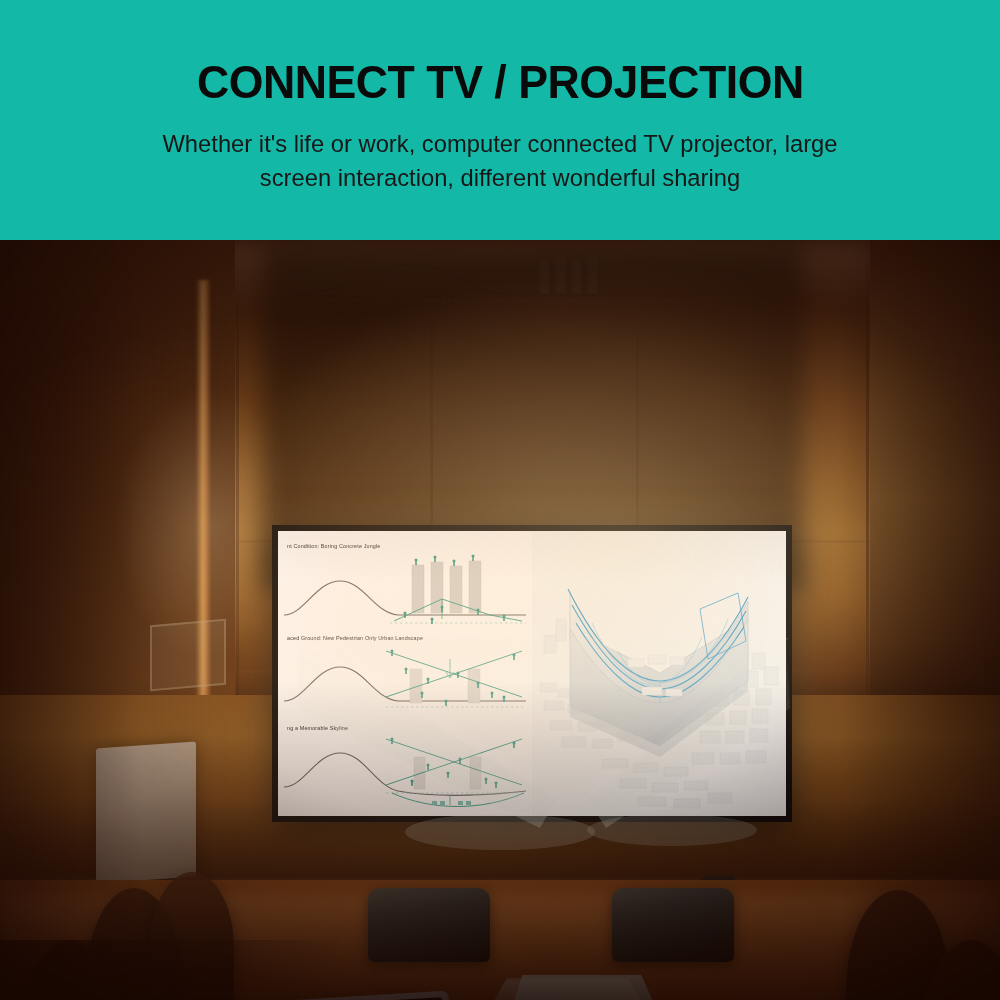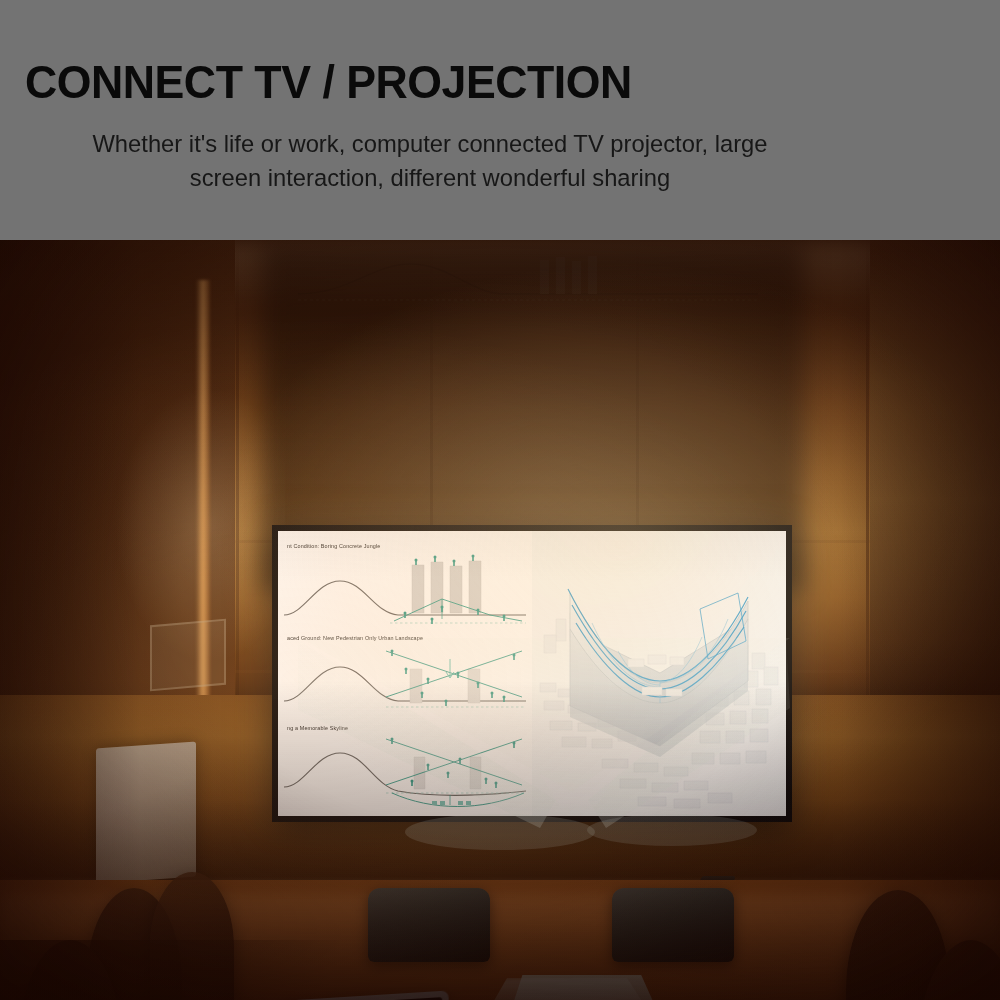--- a/index.html
+++ b/index.html
@@ -2,22 +2,22 @@
 <html><head>
 <meta charset="utf-8">
 <style>
   html,body{margin:0;padding:0;background:#fff;}
   body{width:1000px;height:1000px;overflow:hidden;
        font-family:"Liberation Sans","DejaVu Sans",sans-serif;}
 
   #page{position:relative;width:1000px;height:1000px;background:#ffffff;overflow:hidden;}
 
   
-  #header{position:absolute;left:0;top:0;width:1000px;height:240px;background:#737373;
-          display:flex;flex-direction:column;justify-content:flex-start;}
+  #header{position:absolute;left:0;top:0;width:1000px;height:240px;background:#14b8a6;
+          display:flex;flex-direction:column;align-items:center;justify-content:flex-start;}
   #title{margin-top:58px;font-size:47px;line-height:1.0;font-weight:700;color:#0a0a0a;
          letter-spacing:-0.5px;white-space:nowrap;transform:scaleX(.95);transform-origin:center;}
   #subtitle{margin-top:22px;width:860px;text-align:center;font-size:24.5px;line-height:1.38;
             color:#171717;font-weight:400;transform:scaleX(.97);transform-origin:center;}
   #subtitle .ln{display:block;}
 
   
   #photo{position:absolute;left:0;top:240px;width:1000px;height:760px;overflow:hidden;
          background:#2b1508;}
 

